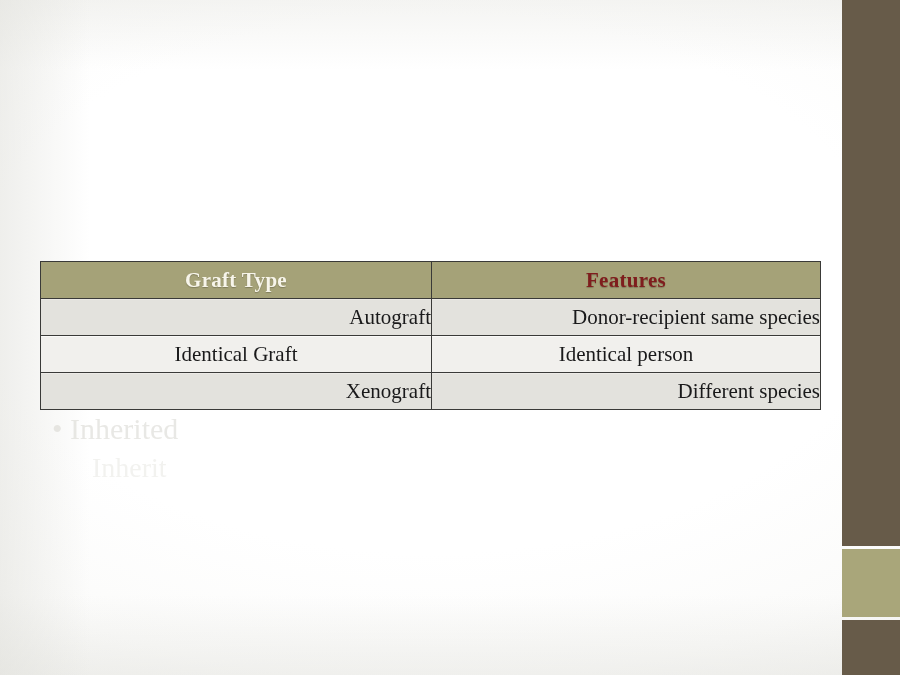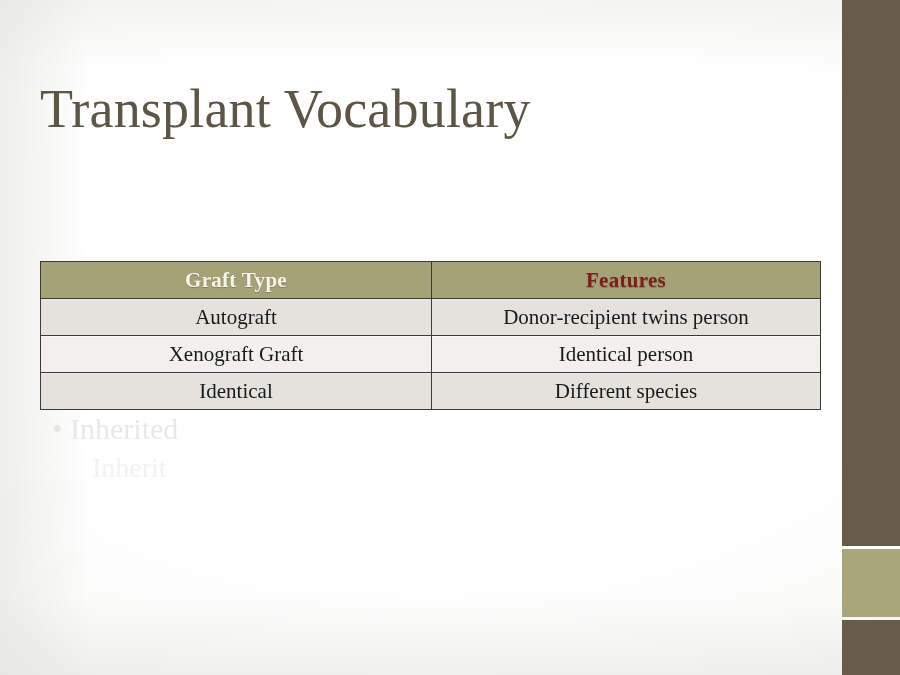--- a/index.html
+++ b/index.html
@@ -116,60 +116,59 @@
     font-weight: bold;
     font-size: 21px;
     letter-spacing: 0.3px;
     text-shadow: 0 1px 1px rgba(60,58,40,0.35);
   }
   table.vocab td {
     color: #19191a;
     font-size: 21px;
     font-weight: normal;
   }
-  tr.row-dark td  { background: #e3e2dd; }
+  tr.row-dark td  { background: #e3e2dd; text-align: right; }
   tr.row-light td { background: #f1f0ed; }
   tr.row-dark td  { box-shadow: inset 0 1px 0 #eceae6; }
   tr.row-light td { box-shadow: inset 0 1px 0 #fafaf8; }
 </style>
 </head>
 <body>
 
 <div class="slide">
 
   <div class="slide-vignette"></div>
 
   <div class="ghost">• Inherited</div>
   <div class="ghost-2">Inherit</div>
 
-  <h1 class="title" style="color: rgb(93, 85, 70);">Transplant Vocabulary</h1>
 
   <div class="vocab-table-wrap">
     <table class="vocab">
       <colgroup>
         <col class="c1">
         <col class="c2">
       </colgroup>
       <thead>
         <tr>
           <th style="background: rgb(165, 162, 120); color: rgb(247, 245, 234);">Graft Type</th>
           <th style="background: rgb(165, 162, 120); color: #7f1d1d;">Features</th>
         </tr>
       </thead>
       <tbody>
         <tr class="row-dark">
           <td style="background: rgb(227, 226, 221);">Autograft</td>
-          <td style="background: rgb(227, 226, 221);">Donor-recipient twins person</td>
+          <td style="background: rgb(227, 226, 221);">Donor-recipient same species</td>
         </tr>
         <tr class="row-light">
-          <td style="background: rgb(241, 240, 237);">Xenograft Graft</td>
+          <td style="background: rgb(241, 240, 237);">Identical Graft</td>
           <td style="background: rgb(241, 240, 237);">Identical person</td>
         </tr>
         <tr class="row-dark">
-          <td style="background: rgb(227, 226, 221);">Identical</td>
+          <td style="background: rgb(227, 226, 221);">Xenograft</td>
           <td style="background: rgb(227, 226, 221); margin-top: 23px;">Different species</td>
         </tr>
       </tbody>
     </table>
   </div>
 
   <div class="sidebar">
     <div class="sidebar-band band-top" style="background: rgb(103, 91, 73);"></div>
     <div class="sidebar-band band-accent" style="background: rgb(169, 166, 122);"></div>
     <div class="sidebar-band band-bottom" style="background: rgb(103, 91, 73);"></div>

